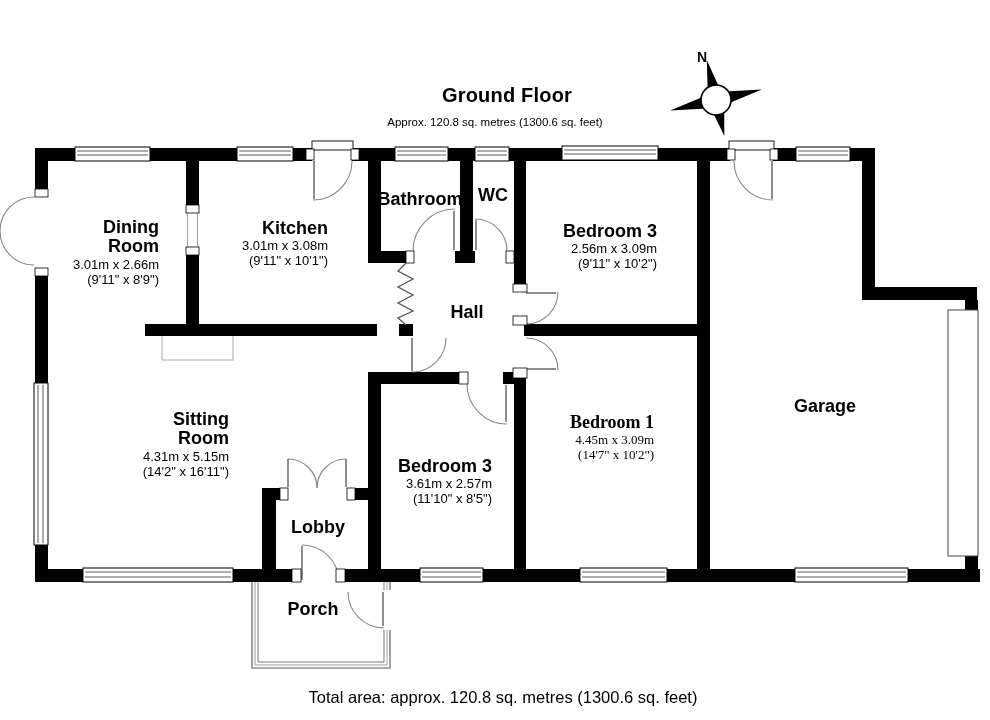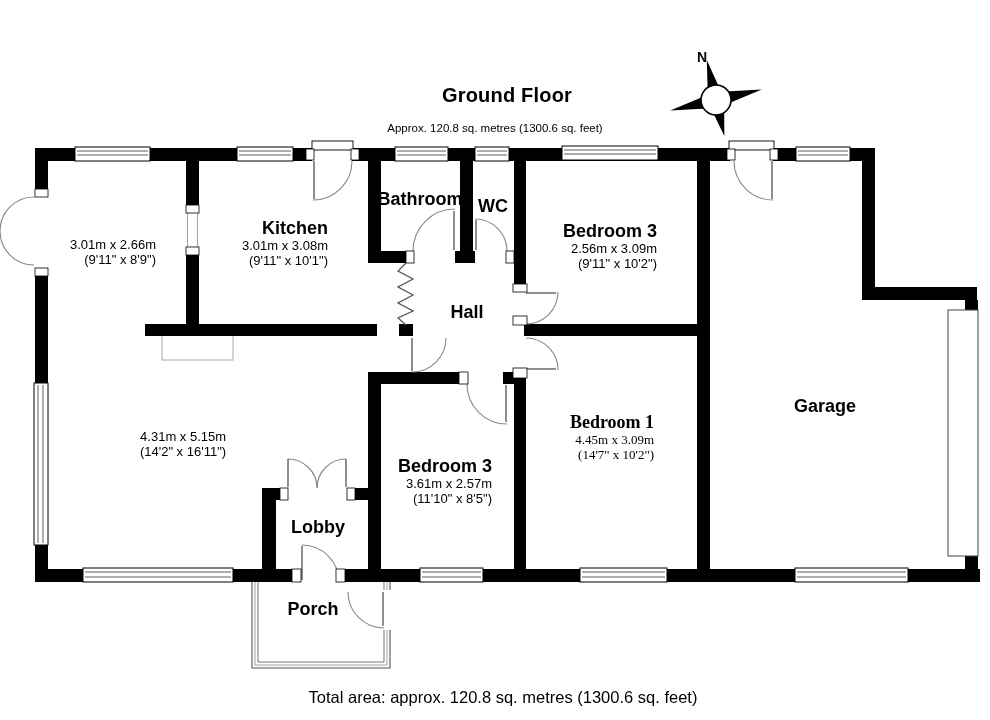--- a/index.html
+++ b/index.html
@@ -1,21 +1,21 @@
 <!DOCTYPE html>
 <html><head>
 <meta charset="utf-8">
 <style>
   html,body{margin:0;padding:0;background:#fff;}
   .stage{position:relative;width:990px;height:720px;background:#ffffff;
          font-family:"Liberation Sans",sans-serif;color:#000;overflow:hidden;}
   .plan-svg{position:absolute;left:0;top:0;}
   .titleblock{position:absolute;left:0;right:0;top:84px;text-align:center;pointer-events:none;}
   .title-main{font-size:20px;font-weight:bold;letter-spacing:0.2px;padding-left:24px;}
-  .title-sub{font-size:11.5px;margin-top:15px;}
+  .title-sub{font-size:11.5px;margin-top:9px;}
   .footer{position:absolute;left:16px;right:0;top:688px;text-align:center;font-size:16.5px;}
   .room-label{position:absolute;transform:translate(-50%,-50%);text-align:right;
               white-space:nowrap;pointer-events:none;line-height:1.08;}
   .r-name{font-weight:bold;font-size:18px;}
   .r-name.two-line{white-space:normal;width:92px;margin:0 auto;}
   .r-dim{font-size:13px;margin-top:1px;}
   .compass-n{font-weight:bold;font-size:14px;}
 </style>
 </head>
 <body>
@@ -195,49 +195,51 @@
         <polygon points="0,37 7,6 -7,6" fill="#000"></polygon>
         <polygon points="47,0 6,7 6,-7" fill="#000"></polygon>
         <polygon points="-47,0 -6,7 -6,-7" fill="#000"></polygon>
         <circle cx="0" cy="0" r="15" fill="#fff" stroke="#000" stroke-width="1.6"></circle>
       </g>
       <text x="697" y="62" class="compass-n">N</text>
     </g>
   </svg>
 
   <div class="room-label" style="left:113px;top:252px;">
+    <div class="r-name two-line">Dining Room</div>
     <div class="r-dim">3.01m x 2.66m</div>
     <div class="r-dim">(9'11" x 8'9")</div>
   </div>
 
   <div class="room-label" style="left:285px;top:244px;">
     <div class="r-name">Kitchen</div>
     <div class="r-dim">3.01m x 3.08m</div>
     <div class="r-dim">(9'11" x 10'1")</div>
   </div>
 
   <div class="room-label" style="left:420px;top:200px;">
     <div class="r-name">Bathroom</div>
   </div>
 
-  <div class="room-label" style="left:493px;top:207px;">
+  <div class="room-label" style="left:493px;top:196px;">
     <div class="r-name">WC</div>
   </div>
 
   <div class="room-label" style="left:610px;top:247px;">
     <div class="r-name">Bedroom 3</div>
     <div class="r-dim">2.56m x 3.09m</div>
     <div class="r-dim">(9'11" x 10'2")</div>
   </div>
 
   <div class="room-label" style="left:467px;top:313px;">
     <div class="r-name">Hall</div>
   </div>
 
   <div class="room-label" style="left:183px;top:444px;">
+    <div class="r-name two-line">Sitting Room</div>
     <div class="r-dim">4.31m x 5.15m</div>
     <div class="r-dim">(14'2" x 16'11")</div>
   </div>
 
   <div class="room-label" style="left:445px;top:482px;">
     <div class="r-name">Bedroom 3</div>
     <div class="r-dim">3.61m x 2.57m</div>
     <div class="r-dim">(11'10" x 8'5")</div>
   </div>
 

